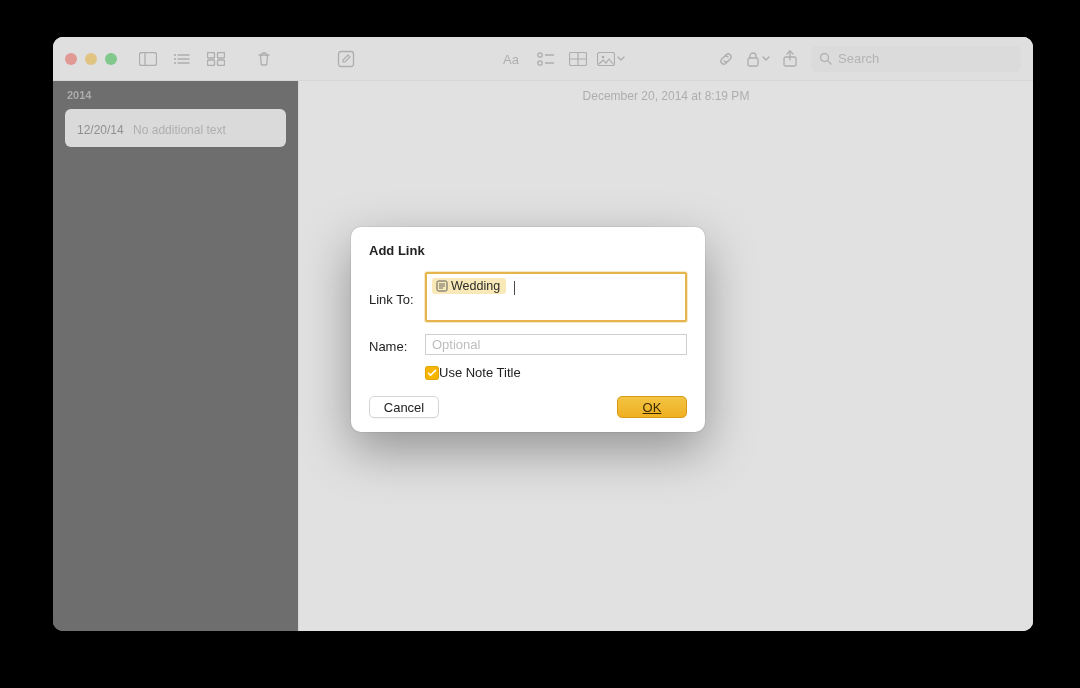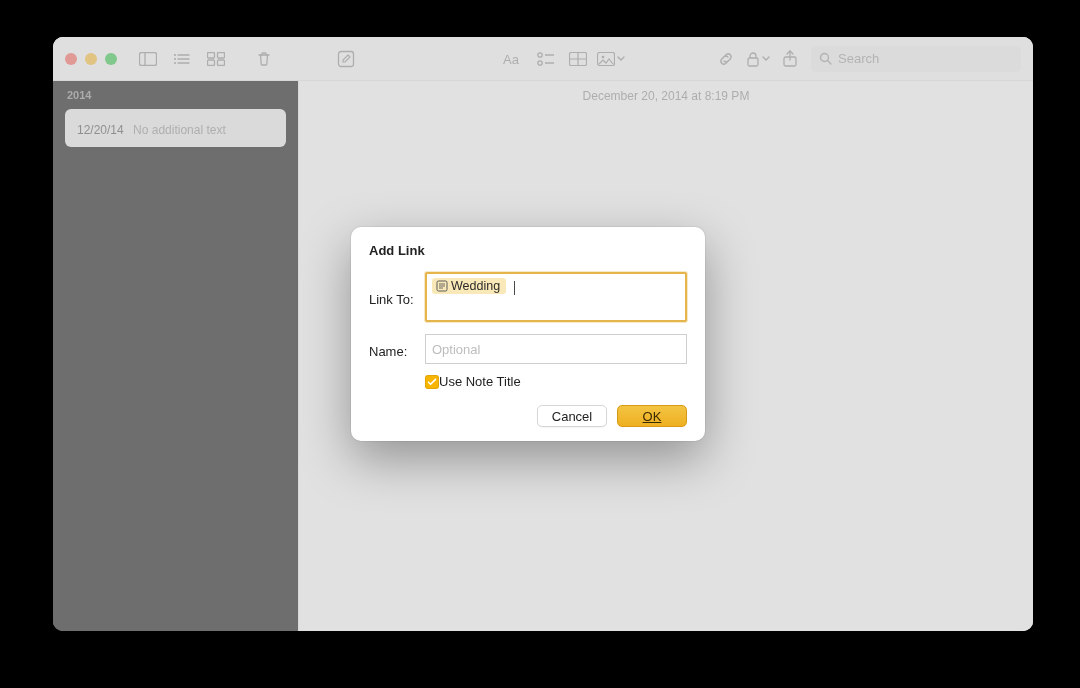--- a/index.html
+++ b/index.html
@@ -137,41 +137,41 @@
   }
   .token svg { width: 12px; height: 12px; }
   .caret-bar {
     display:inline-block;
     width:1px; height:14px; background:#4a4a4a;
     vertical-align: middle; margin-left:3px;
   }
 
   .name-input {
     width: 100%;
-    height: 30px;
+    height: 21px;
     border: 1px solid #cfcfcf;
     border-radius: 0;
     padding: 0 6px;
     font-size: 13px;
     color: #333;
     outline: none;
   }
   .name-input::placeholder { color: #bdbdbd; }
 
   .checkbox-row { display:flex; align-items:center; margin-top:10px; margin-left:56px; font-size:13px; color:#222; }
   .cb {
     width: 14px; height: 14px;
     background: #f7b500;
     border-radius: 3px;
     display:flex; align-items:center; justify-content:center;
     box-shadow: inset 0 0 0 1px rgba(0,0,0,0.08);
   }
   .cb svg { width: 10px; height: 10px; }
 
-  .button-row { display:flex; justify-content:flex-end; gap:10px; margin-top:16px; }
+  .button-row { display:flex; justify-content:space-between; gap:10px; margin-top:16px; }
   .btn {
     min-width: 70px;
     height: 22px;
     border-radius: 5px;
     font-size: 13px;
     display:flex; align-items:center; justify-content:center;
     cursor: default;
   }
   .btn-cancel {
     background: #ffffff;

